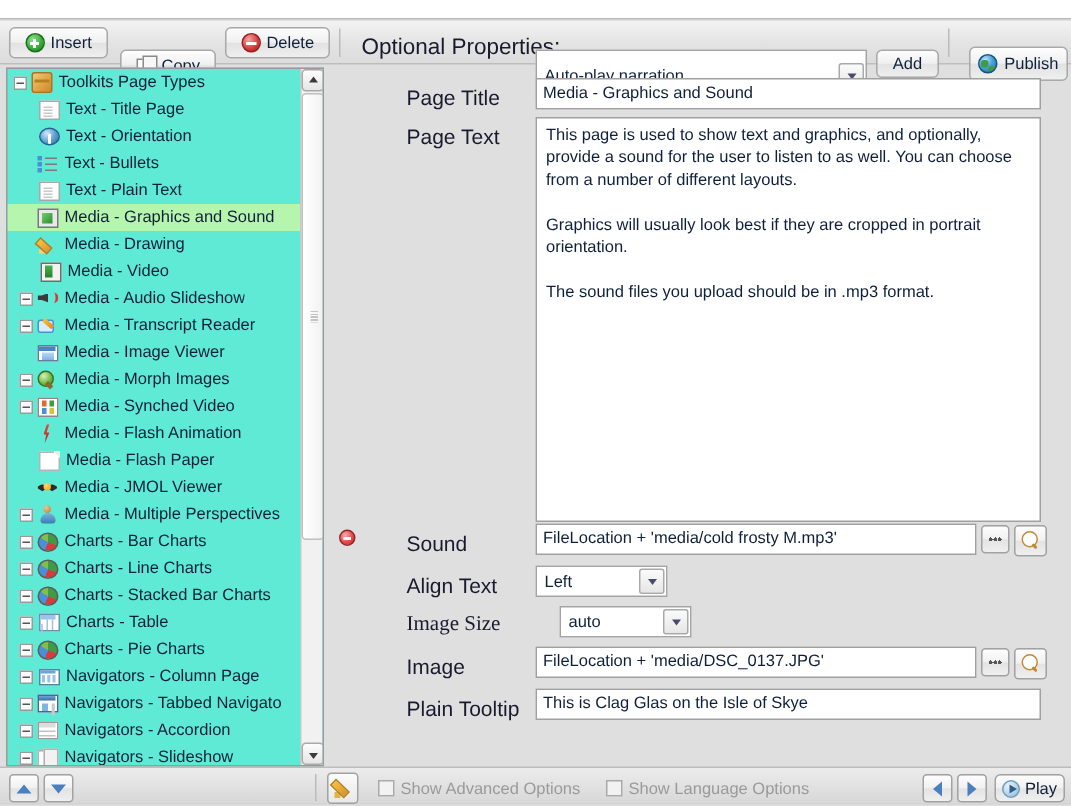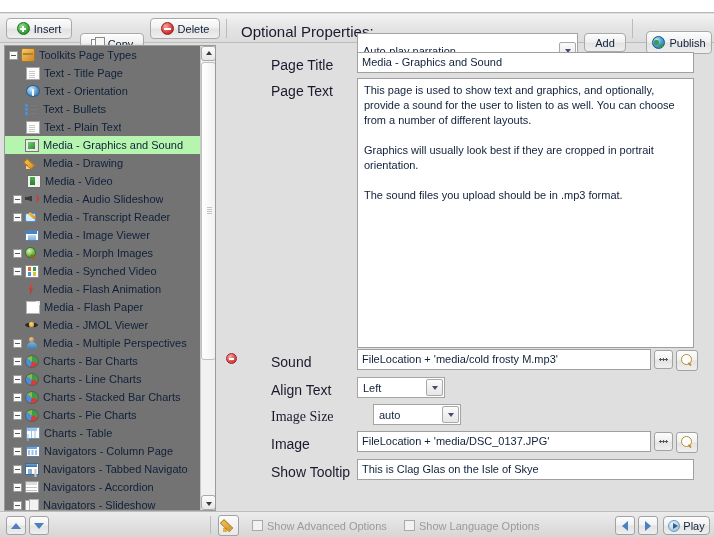--- a/index.html
+++ b/index.html
@@ -141,21 +141,21 @@
     position:absolute;
     background: linear-gradient(to bottom,#fdfdfd 0%,#f0f0f0 48%,#e3e3e3 52%,#efefef 100%);
     border:1px solid #a9a9a9; border-radius:4px; font-size:11px; color:#10203a;
   }
   #btn-publish { left: 646px; width: 66px; top: 17px; height: 23px; }
 
   
   .tree-panel {
     position: absolute; left: 4px; top: 45px;
     width: 212px; height: 466px;
-    background: #737373;
+    background: #5eead4;
     border: 1px solid #9a9a9a;
     overflow: hidden;
   }
   .tree-inner {
     position: absolute; left: 0; top: 0;
     width: 195px; height: 100%;
     overflow: hidden;
   }
   .trow {
     position: relative;
@@ -682,27 +682,27 @@
           <span class="tree-icon gi-pie"></span>
           <span class="tlabel">Charts - Line Charts</span>
         </div>
         <div class="trow indent1">
           <span class="expander"></span>
           <span class="tree-icon gi-pie"></span>
           <span class="tlabel">Charts - Stacked Bar Charts</span>
         </div>
         <div class="trow indent1">
           <span class="expander"></span>
+          <span class="tree-icon gi-table"></span>
+          <span class="tlabel">Charts - Table</span>
+        </div>
+        <div class="trow indent1">
+          <span class="expander"></span>
           <span class="tree-icon gi-pie"></span>
           <span class="tlabel">Charts - Pie Charts</span>
-        </div>
-        <div class="trow indent1">
-          <span class="expander"></span>
-          <span class="tree-icon gi-table"></span>
-          <span class="tlabel">Charts - Table</span>
         </div>
         <div class="trow indent1">
           <span class="expander"></span>
           <span class="tree-icon gi-columns"></span>
           <span class="tlabel">Navigators - Column Page</span>
         </div>
         <div class="trow indent1">
           <span class="expander"></span>
           <span class="tree-icon gi-tabbed"></span>
           <span class="tlabel">Navigators - Tabbed Navigato</span>
@@ -761,21 +761,21 @@
 
     <div class="flabel" style="left:17px; top:391px;">Image</div>
     <div class="finput" style="left:135px; top:386px; width:294px; height:21px;">FileLocation + 'media/DSC_0137.JPG'</div>
     <div class="minibtn" style="left:432px; top:387px;">
       <span class="ic-ellipsis"></span>
     </div>
     <div class="minibtn" style="left:454px; top:387px; width:22px; height:21px;">
       <span class="ic-magnify"></span>
     </div>
 
-    <div class="flabel" style="left:17px; top:419px;">Show Tooltip</div>
+    <div class="flabel" style="left:17px; top:419px;">Plain Tooltip</div>
     <div class="finput" style="left:135px; top:414px; width:337px; height:21px;">This is Clag Glas on the Isle of Skye</div>
   </div>
 
   <div class="statusbar">
     <div class="navbtn tri-up" style="left:6px;"></div>
     <div class="navbtn tri-down" style="left:29px;"></div>
 
     <div class="sb-sep" style="left:210px;"></div>
 
     <div class="pen-btn"></div>

